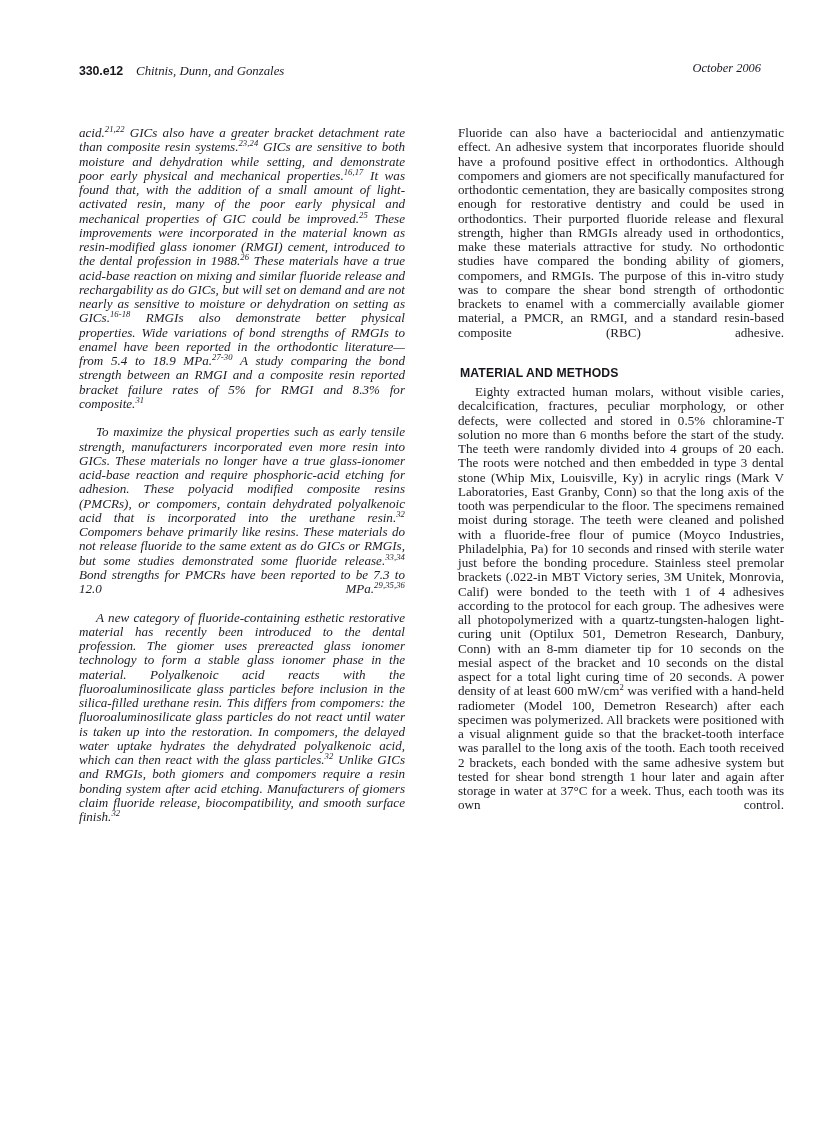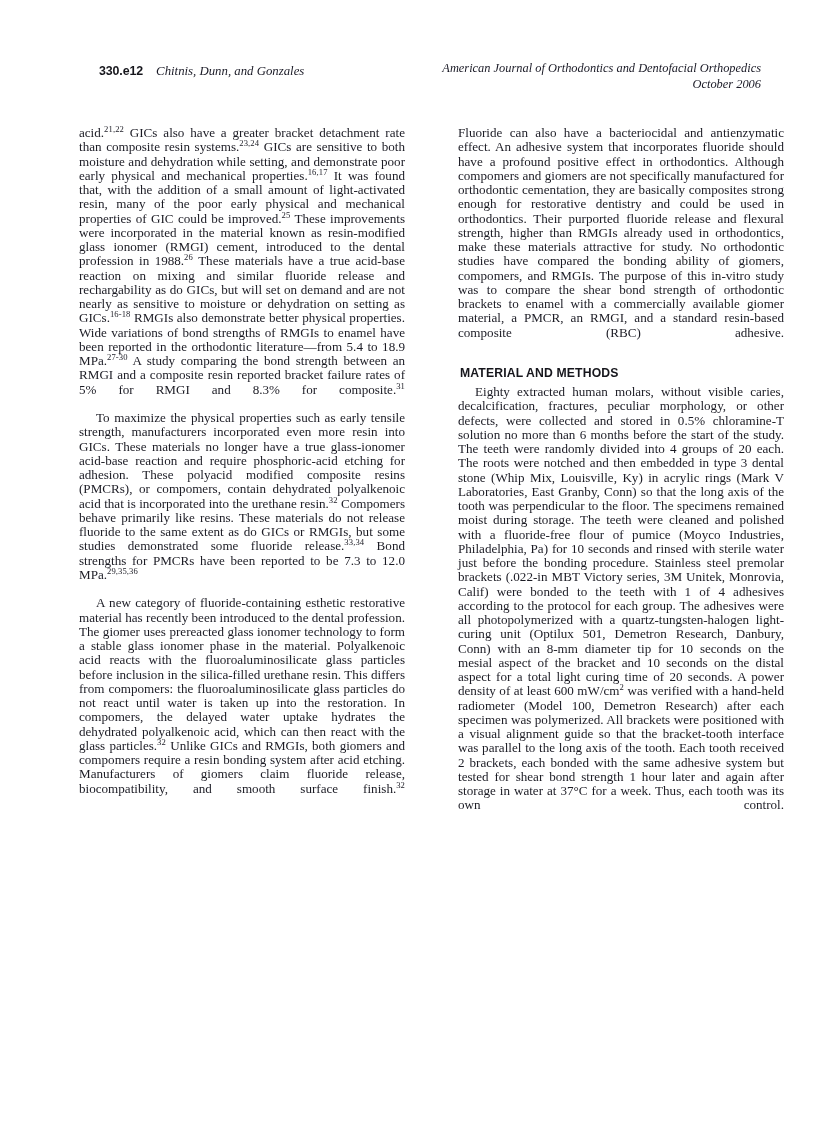--- a/index.html
+++ b/index.html
@@ -29,21 +29,20 @@
     left: 79px;
     top: 61px;
     width: 682px;
     height: 44px;
   }
   .rh-left {
     position: absolute;
     left: 0;
     top: 0;
     white-space: nowrap;
-    margin-left: 20px;
   }
   .rh-folio {
     font-family: "Liberation Sans", sans-serif;
     font-weight: bold;
     font-size: 12.4px;
     letter-spacing: -0.1px;
     color: #16161c;
   }
   .rh-authors {
     font-family: "Liberation Serif", serif;
@@ -71,21 +70,21 @@
     top: 126px;
     width: 326px;
     font-size: 13.1px;
     line-height: 14.25px;
     text-align: justify;
     text-justify: inter-word;
     color: #1b1b24;
     -webkit-hyphens: none;
     hyphens: none;
   }
-  .col-left  { left: 79px;  }
+  .col-left  { left: 79px; font-style: italic;  }
   .col-right { left: 458px; }
 
   .para {
     margin: 0;
     text-indent: 17px;
     text-align: justify;
   }
   .para.noindent { text-indent: 0; }
   
   .para::after {
@@ -115,21 +114,20 @@
 </head>
 <body>
 
 <div class="page">
 
   <div class="running-head">
     <div class="rh-left">
       <span class="rh-folio">330.e12</span><span class="rh-authors">Chitnis, Dunn, and Gonzales</span>
     </div>
     <div class="rh-right">
-      <div>American Journal of Orthodontics and Dentofacial Orthopedics</div>
       <div>October 2006</div>
     </div>
   </div>
 
   <div class="col col-left" id="col-left">
       <p class="para noindent">acid.<sup>21,22</sup> GICs also have a greater bracket detachment rate than composite resin systems.<sup>23,24</sup> GICs are sensitive to both moisture and dehydration while setting, and demonstrate poor early physical and mechanical properties.<sup>16,17</sup> It was found that, with the addition of a small amount of light-activated resin, many of the poor early physical and mechanical properties of GIC could be improved.<sup>25</sup> These improvements were incorporated in the material known as resin-modified glass ionomer (RMGI) cement, introduced to the dental profession in 1988.<sup>26</sup> These materials have a true acid-base reaction on mixing and similar fluoride release and rechargability as do GICs, but will set on demand and are not nearly as sensitive to moisture or dehydration on setting as GICs.<sup>16-18</sup> RMGIs also demonstrate better physical properties. Wide variations of bond strengths of RMGIs to enamel have been reported in the orthodontic literature—from 5.4 to 18.9 MPa.<sup>27-30</sup> A study comparing the bond strength between an RMGI and a composite resin reported bracket failure rates of 5% for RMGI and 8.3% for composite.<sup>31</sup></p>
       <p class="para">To maximize the physical properties such as early tensile strength, manufacturers incorporated even more resin into GICs. These materials no longer have a true glass-ionomer acid-base reaction and require phosphoric-acid etching for adhesion. These polyacid modified composite resins (PMCRs), or compomers, contain dehydrated polyalkenoic acid that is incorporated into the urethane resin.<sup>32</sup> Compomers behave primarily like resins. These materials do not release fluoride to the same extent as do GICs or RMGIs, but some studies demonstrated some fluoride release.<sup>33,34</sup> Bond strengths for PMCRs have been reported to be 7.3 to 12.0 MPa.<sup>29,35,36</sup></p>
       <p class="para">A new category of fluoride-containing esthetic restorative material has recently been introduced to the dental profession. The giomer uses prereacted glass ionomer technology to form a stable glass ionomer phase in the material. Polyalkenoic acid reacts with the fluoroaluminosilicate glass particles before inclusion in the silica-filled urethane resin. This differs from compomers: the fluoroaluminosilicate glass particles do not react until water is taken up into the restoration. In compomers, the delayed water uptake hydrates the dehydrated polyalkenoic acid, which can then react with the glass particles.<sup>32</sup> Unlike GICs and RMGIs, both giomers and compomers require a resin bonding system after acid etching. Manufacturers of giomers claim fluoride release, biocompatibility, and smooth surface finish.<sup>32</sup></p>
     </div>
 

